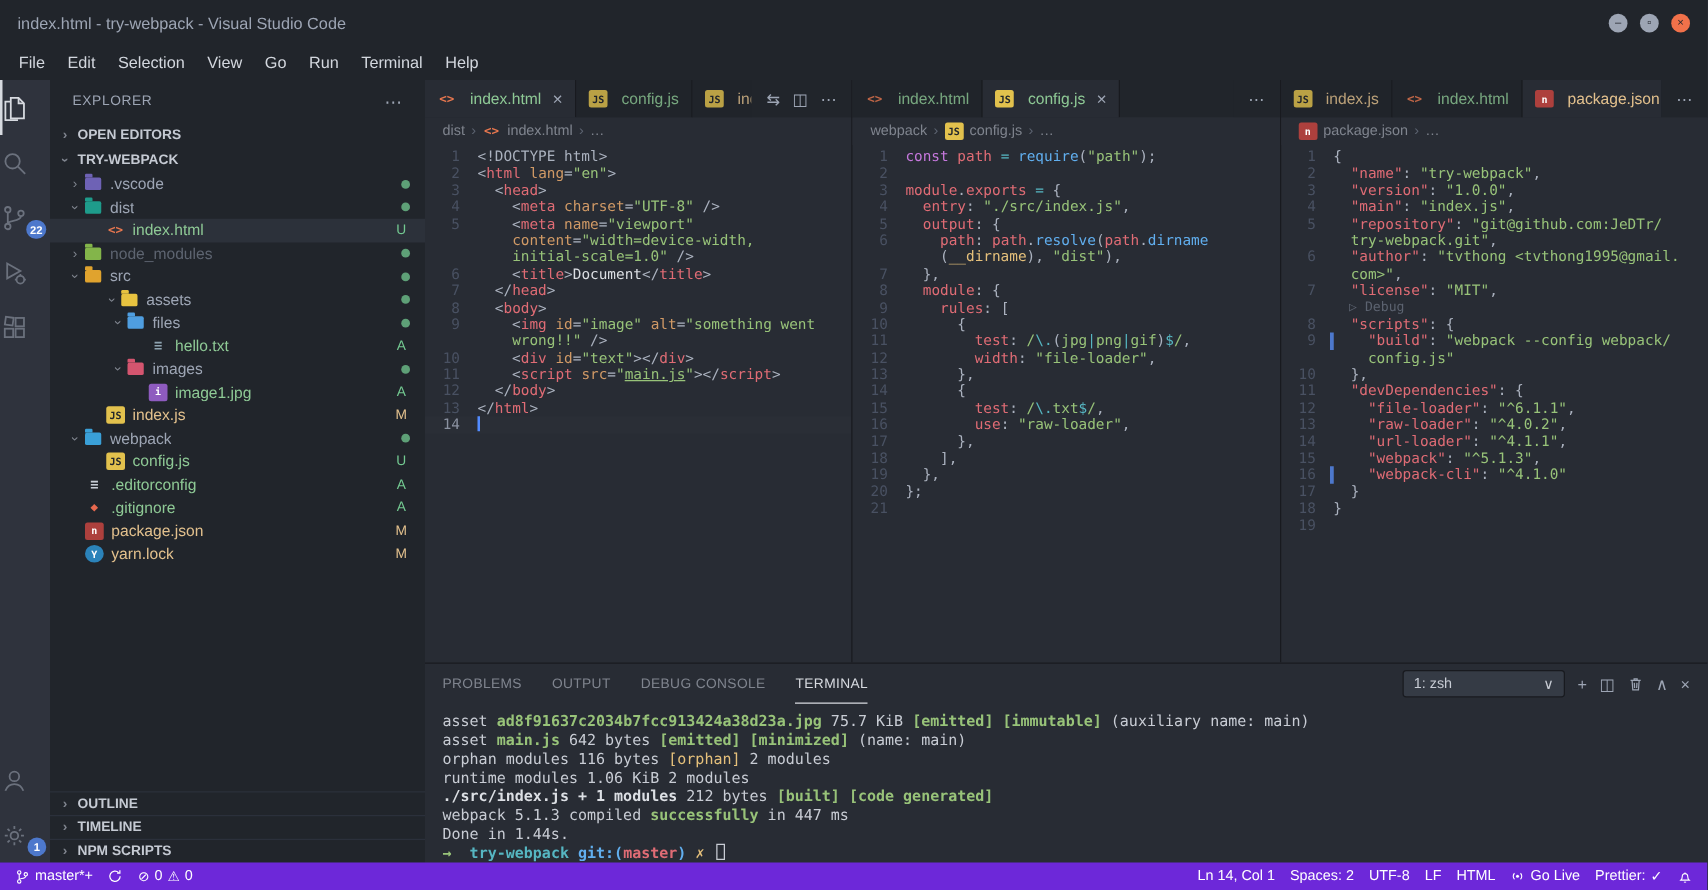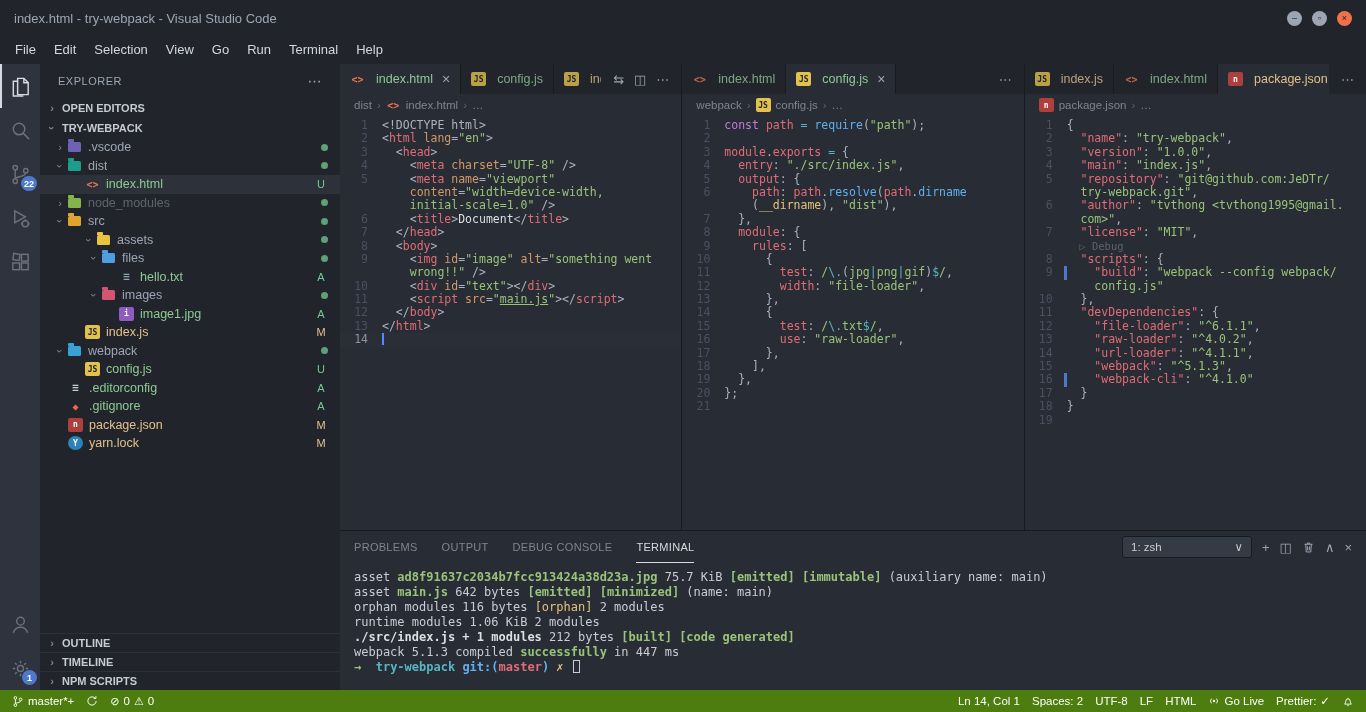--- a/index.html
+++ b/index.html
@@ -11,21 +11,21 @@
 .title{color:#9da5b4;font-size:13px}
 .winctl{margin-left:auto;display:flex;gap:10px;align-items:center}
 .wbtn{width:15px;height:15px;border-radius:50%;display:flex;align-items:center;justify-content:center;font-size:9px;color:#21252b;cursor:default}
 .wbtn.min,.wbtn.max{background:#9da5b4}
 .wbtn.close{background:#f1714a}
 .menubar{height:28px;background:#21252b;display:flex;align-items:center;padding:0 6px;flex:none}
 .menu-item{padding:0 9px;color:#d3d7de;font-size:13px;height:22px;line-height:22px;border-radius:4px}
 
 .main{flex:1;display:flex;min-height:0}
 .activitybar{width:40px;background:#2f333d;flex:none;display:flex;flex-direction:column;align-items:center}
-.act{width:40px;height:44px;display:flex;align-items:center;justify-content:center;color:#6b717d;position:relative}
+.act{width:40px;height:44px;display:flex;align-items:center;color:#6b717d;position:relative}
 .act.active{color:#d7dae0;box-shadow:inset 2px 0 0 #d7dae0}
 .act .badge{position:absolute;right:3px;bottom:5px;background:#4d78cc;color:#fff;font-size:9px;min-width:15px;height:15px;border-radius:8px;display:flex;align-items:center;justify-content:center;padding:0 3px;font-weight:700}
 .act-spacer{flex:1}
 
 .sidebar{width:300px;background:#21252b;flex:none;display:flex;flex-direction:column;font-size:12.5px;color:#9da5b4;overflow:hidden}
 .sb-title{height:34px;display:flex;align-items:center;padding:0 18px;font-size:11px;letter-spacing:.5px;color:#9da5b4;flex:none}
 .sb-title .more{margin-left:auto;font-size:14px;color:#9da5b4}
 .sb-sec{height:20px;display:flex;align-items:center;padding:0 4px;font-weight:700;font-size:11px;color:#c5cad3;flex:none}
 .sb-sec .twisty{margin-right:2px}
 .bsec{border-top:1px solid #2b303b;height:19px}
@@ -692,27 +692,28 @@
             <span class="picon">×</span>
           </div>
         </div>
         <div class="term">
             <div class="tline"><span class="tm-tp">asset </span><span class="tm-tg">ad8f91637c2034b7fcc913424a38d23a.jpg</span><span class="tm-tp"> 75.7 KiB </span><span class="tm-tg">[emitted] [immutable]</span><span class="tm-tp"> (auxiliary name: main)</span></div>
             <div class="tline"><span class="tm-tp">asset </span><span class="tm-tg">main.js</span><span class="tm-tp"> 642 bytes </span><span class="tm-tg">[emitted] [minimized]</span><span class="tm-tp"> (name: main)</span></div>
             <div class="tline"><span class="tm-tp">orphan modules 116 bytes </span><span class="tm-ty">[orphan]</span><span class="tm-tp"> 2 modules</span></div>
             <div class="tline"><span class="tm-tp">runtime modules 1.06 KiB 2 modules</span></div>
             <div class="tline"><span class="tm-tb">./src/index.js + 1 modules</span><span class="tm-tp"> 212 bytes </span><span class="tm-tg">[built] [code generated]</span></div>
             <div class="tline"><span class="tm-tp">webpack 5.1.3 compiled </span><span class="tm-tg">successfully</span><span class="tm-tp"> in 447 ms</span></div>
+            <div class="tline"><span class="tm-tp">Done in 1.44s.</span></div>
             <div class="tline"><span class="tm-tg">→  </span><span class="tm-tc">try-webpack</span><span class="tm-tbl"> git:(</span><span class="tm-tr">master</span><span class="tm-tbl">)</span><span class="tm-ty"> ✗</span><span class="tm-tp"> </span><span class="tcur"></span></div>
           </div>
       </div>
     </div>
   </div>
 
-  <div class="statusbar" style="background: #4d7c0f;">
+  <div class="statusbar" style="background: #6d28d9;">
     <div class="sitem">
       <svg viewBox="0 0 16 16" width="12" height="13" fill="none" stroke="#fff" stroke-width="1.2">
           <circle cx="4.5" cy="3.2" r="1.8"></circle>
           <circle cx="4.5" cy="12.8" r="1.8"></circle>
           <circle cx="11.5" cy="5.2" r="1.8"></circle>
           <path d="M4.5 5v6M11.5 7c0 3.5-7 2.2-7 4"></path>
         </svg>
       <span>master*+</span>
     </div>
     <div class="sitem">

